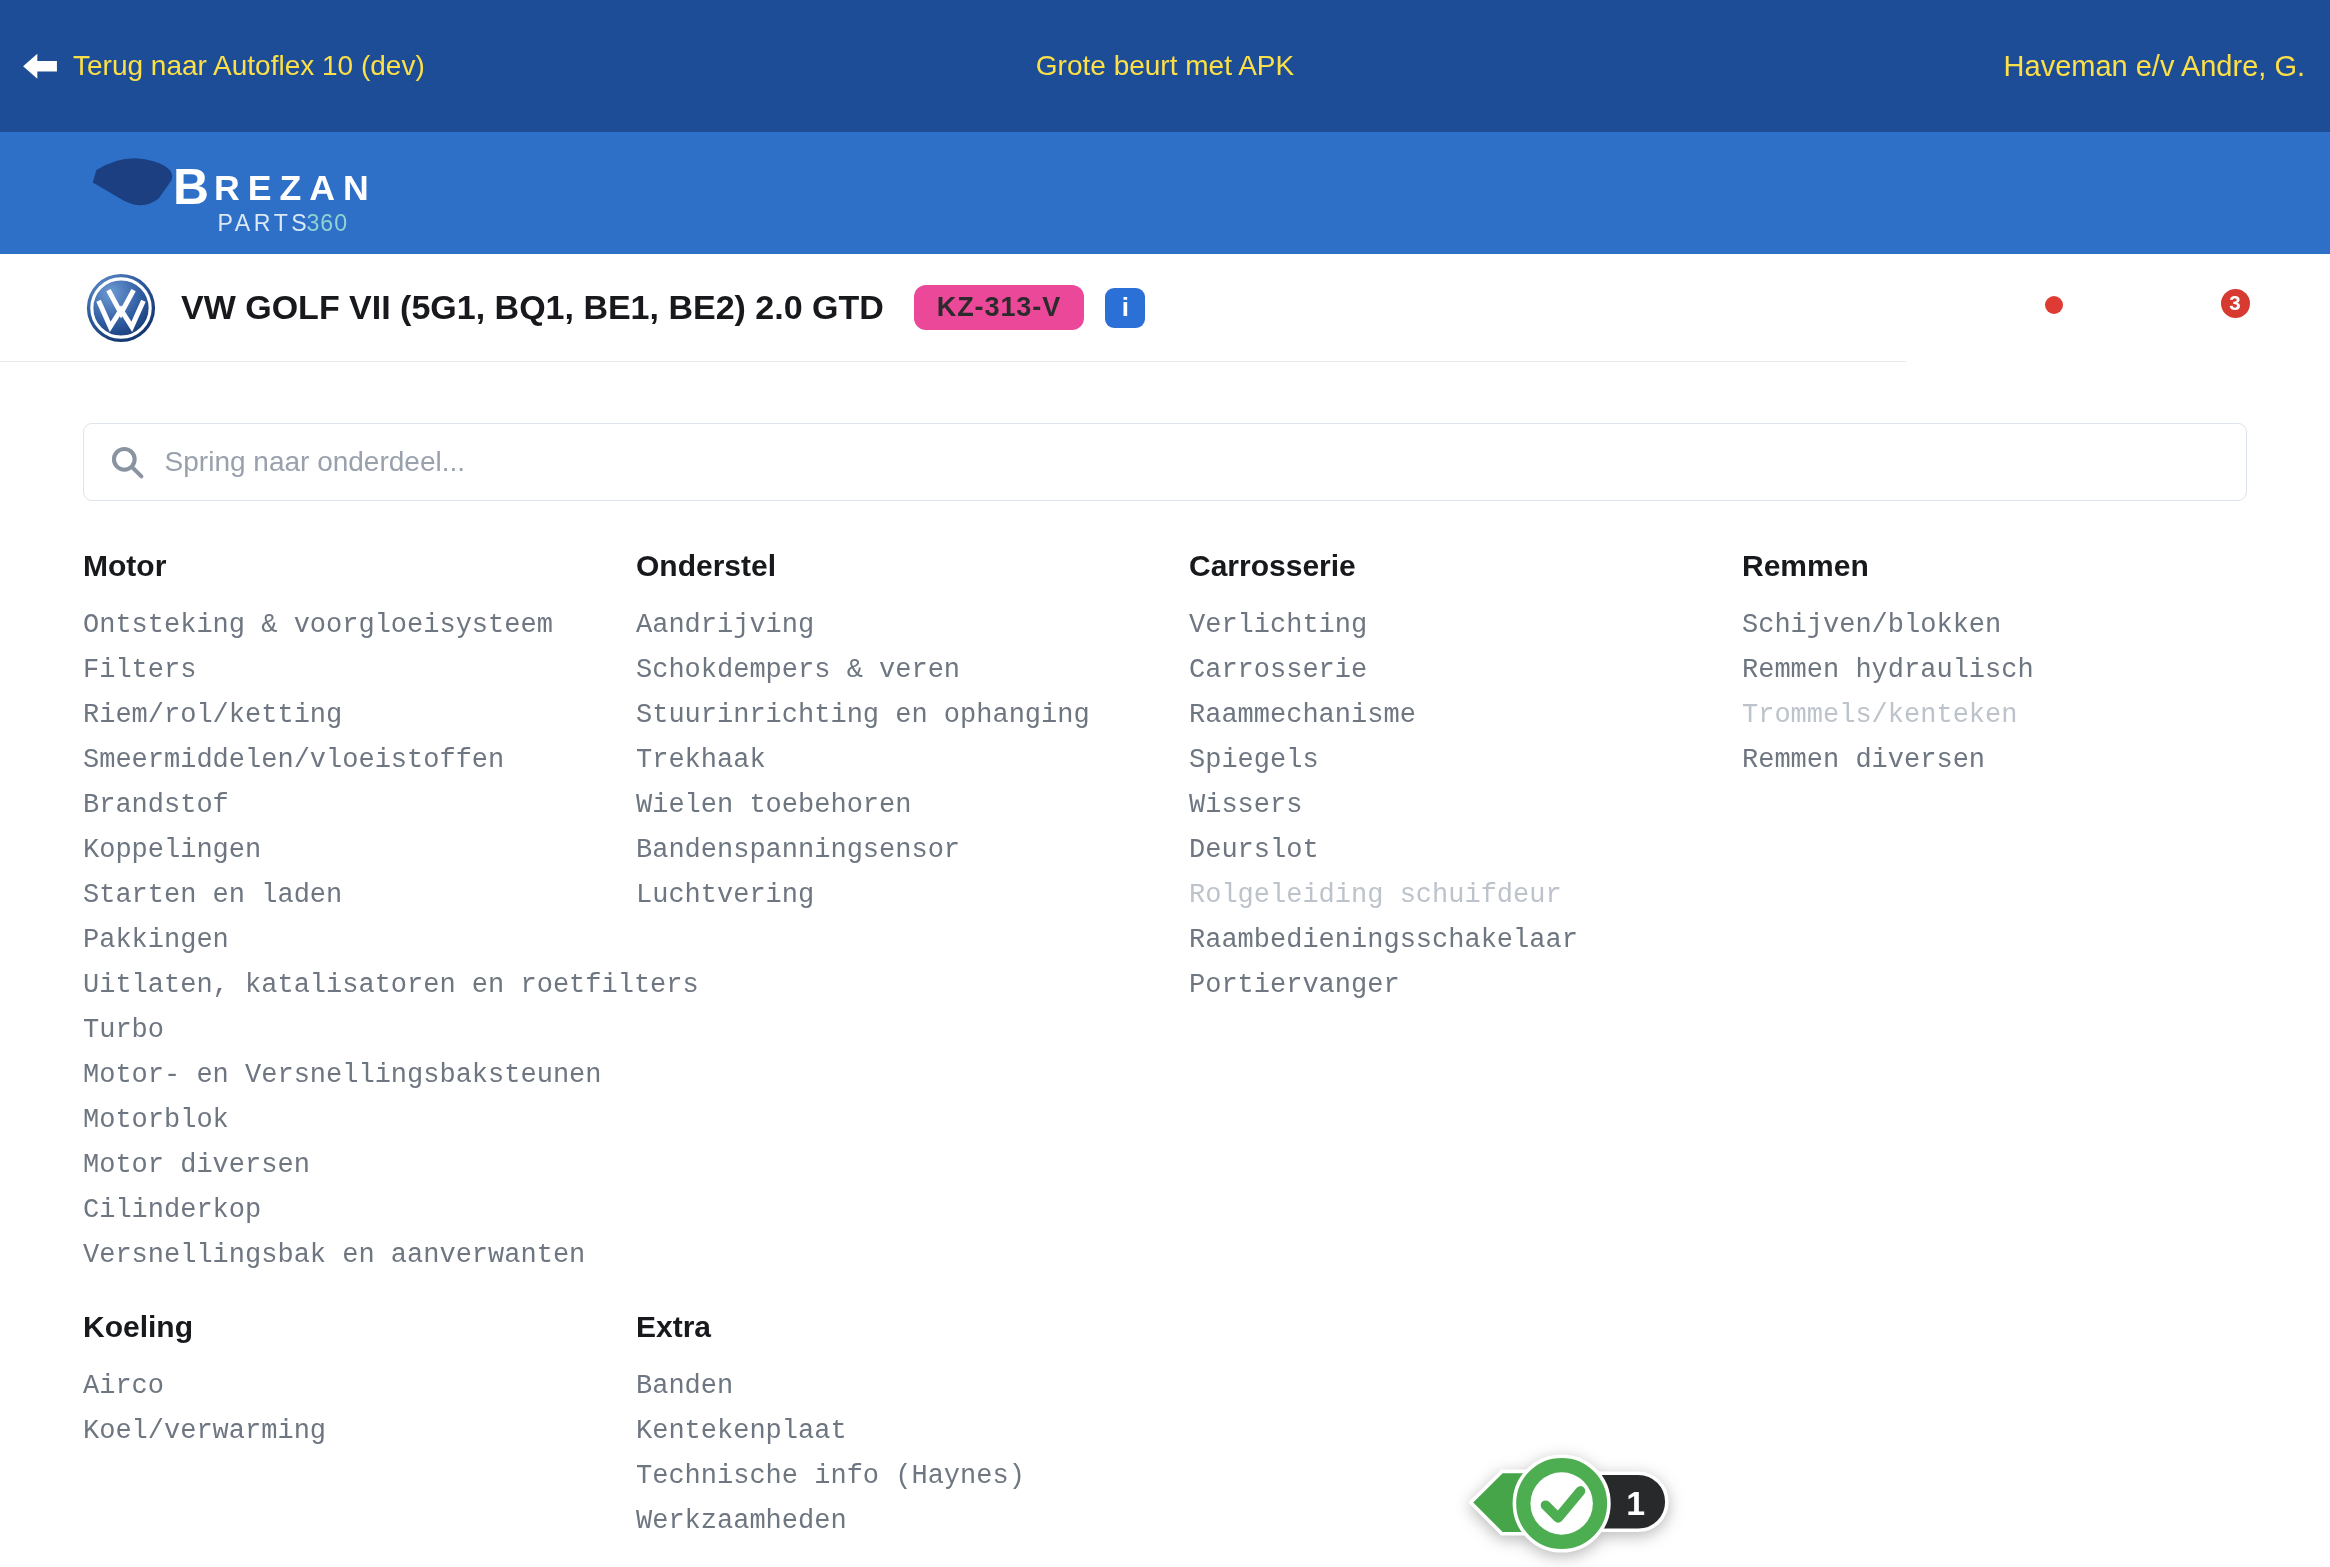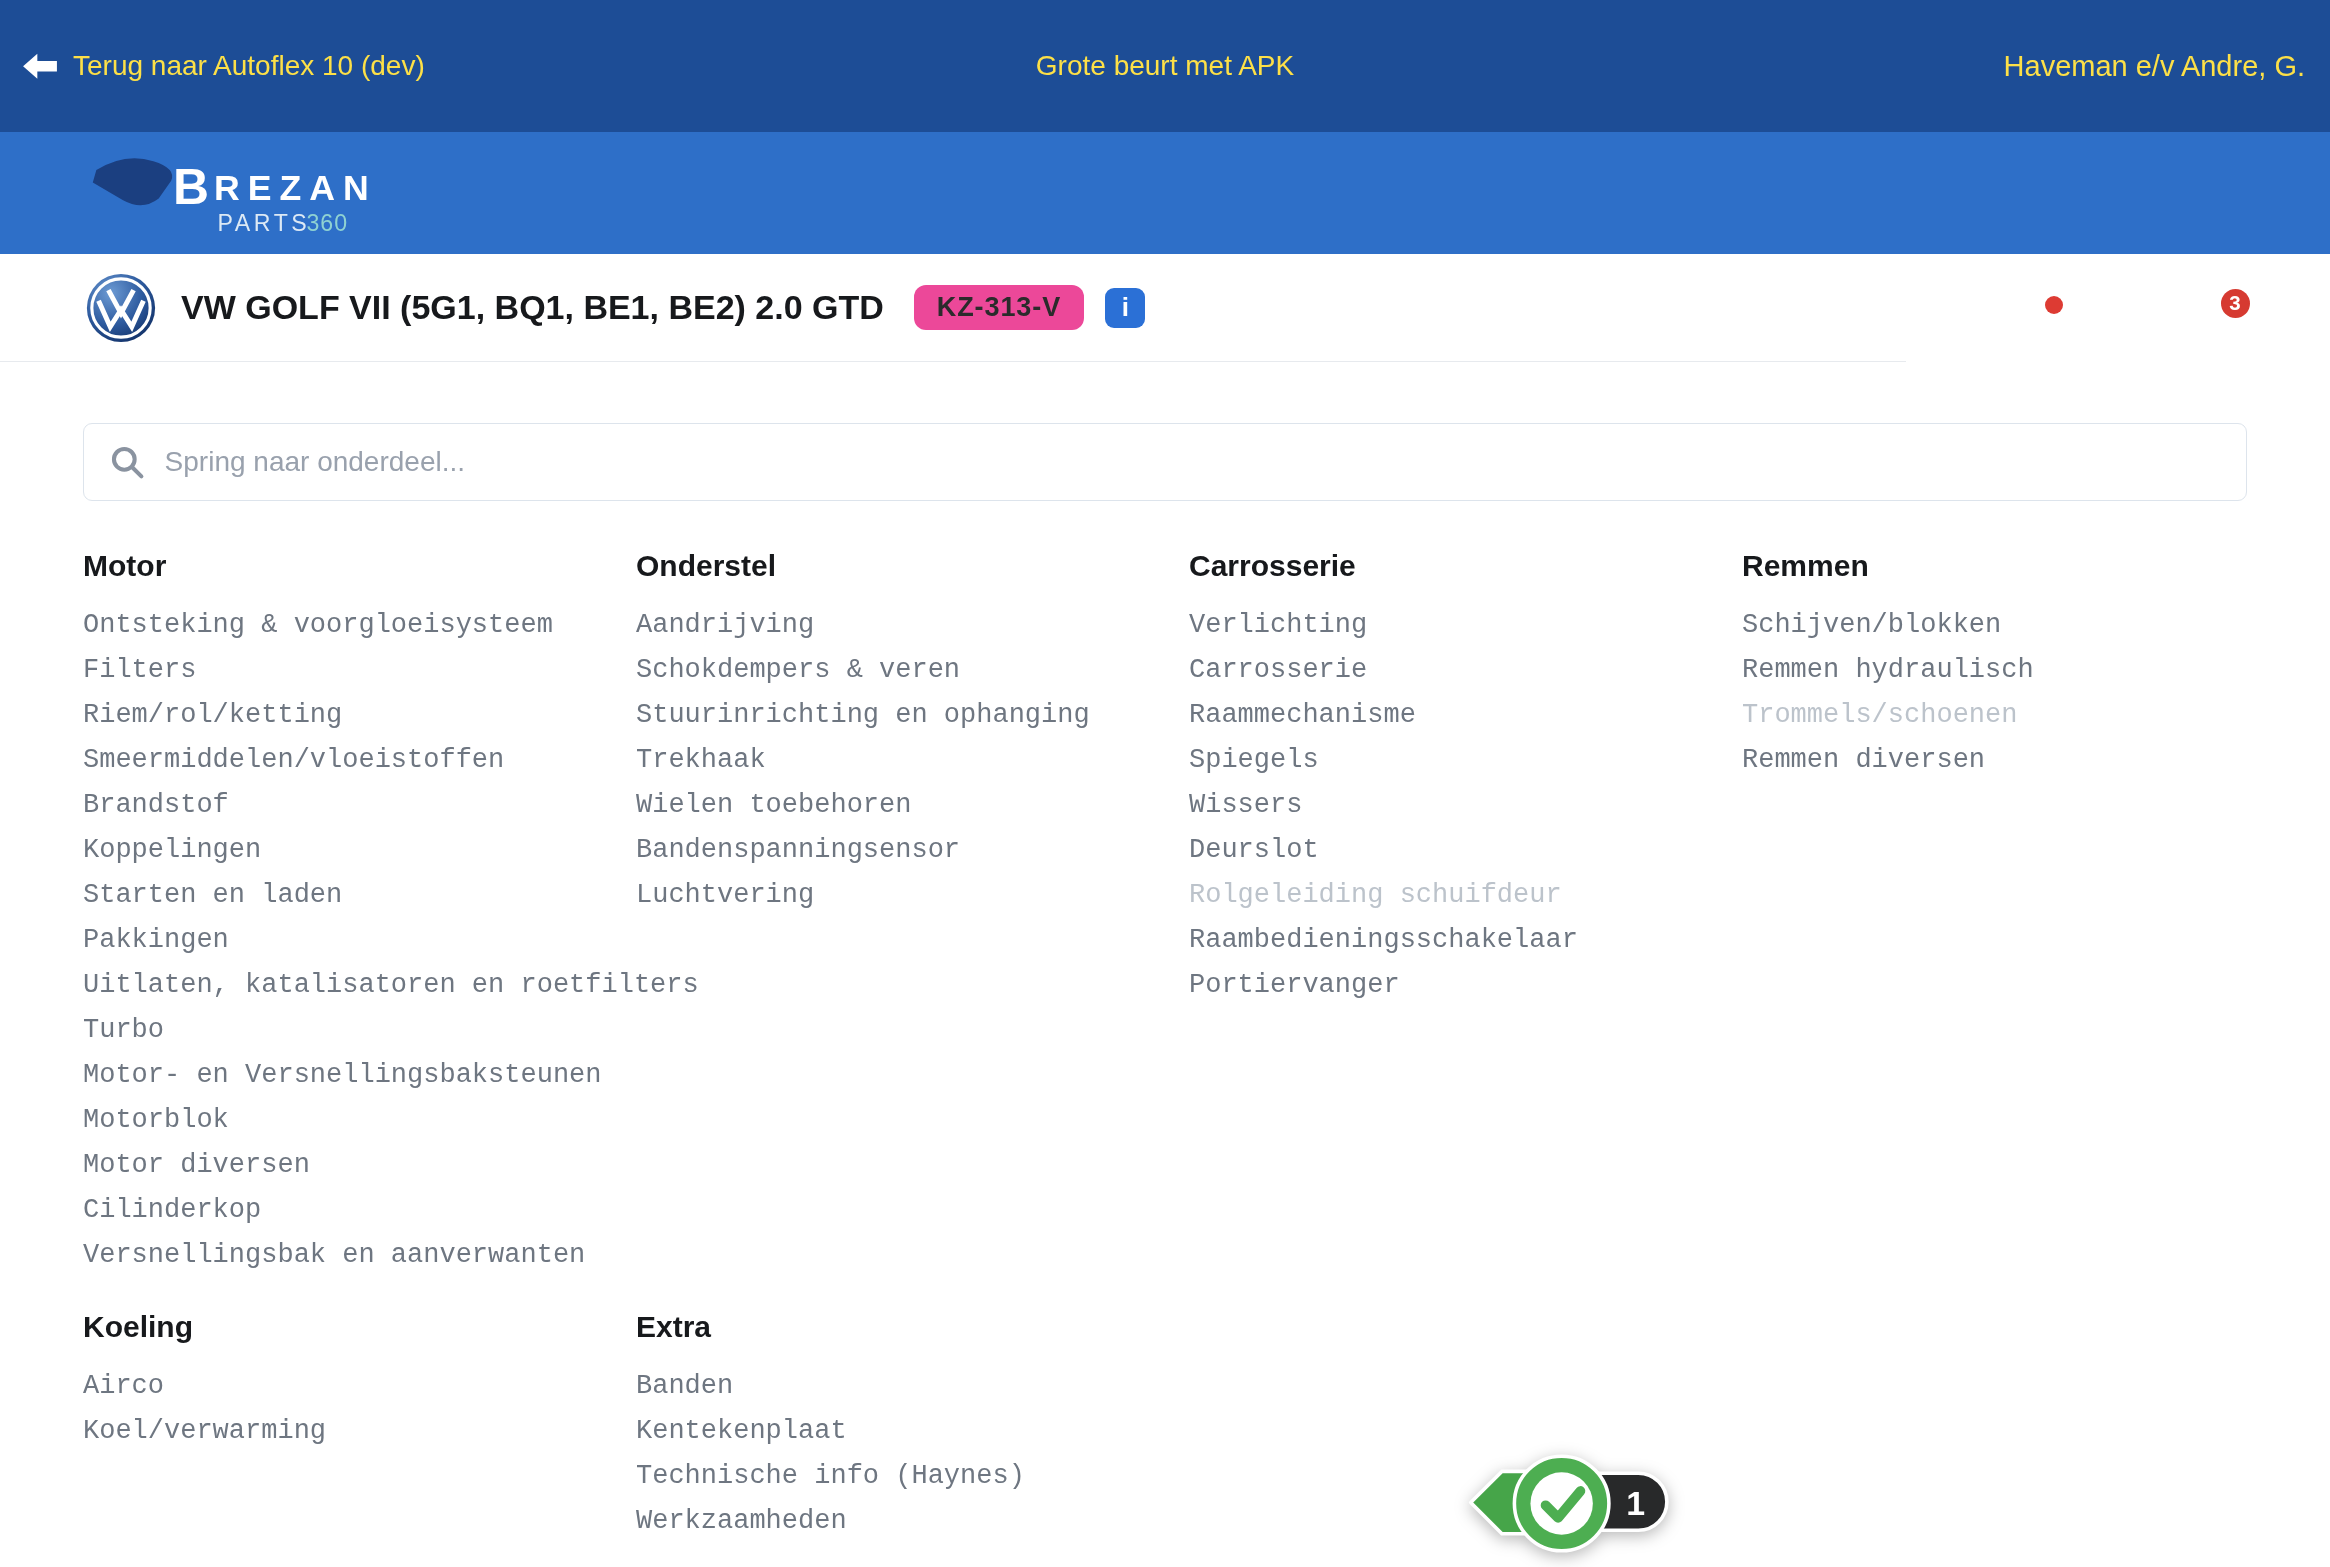--- a/index.html
+++ b/index.html
@@ -247,21 +247,21 @@
         <li class="cat-link muted">Rolgeleiding schuifdeur</li>
         <li class="cat-link">Raambedieningsschakelaar</li>
         <li class="cat-link">Portiervanger</li>
       </ul>
     </section>
     <section class="col-section">
       <h2>Remmen</h2>
       <ul>
         <li class="cat-link">Schijven/blokken</li>
         <li class="cat-link">Remmen hydraulisch</li>
-        <li class="cat-link muted">Trommels/schoenen</li>
+        <li class="cat-link muted">Trommels/kenteken</li>
         <li class="cat-link">Remmen diversen</li>
       </ul>
     </section>
     <section class="col-section">
       <h2>Koeling</h2>
       <ul>
         <li class="cat-link">Airco</li>
         <li class="cat-link">Koel/verwarming</li>
       </ul>
     </section>

